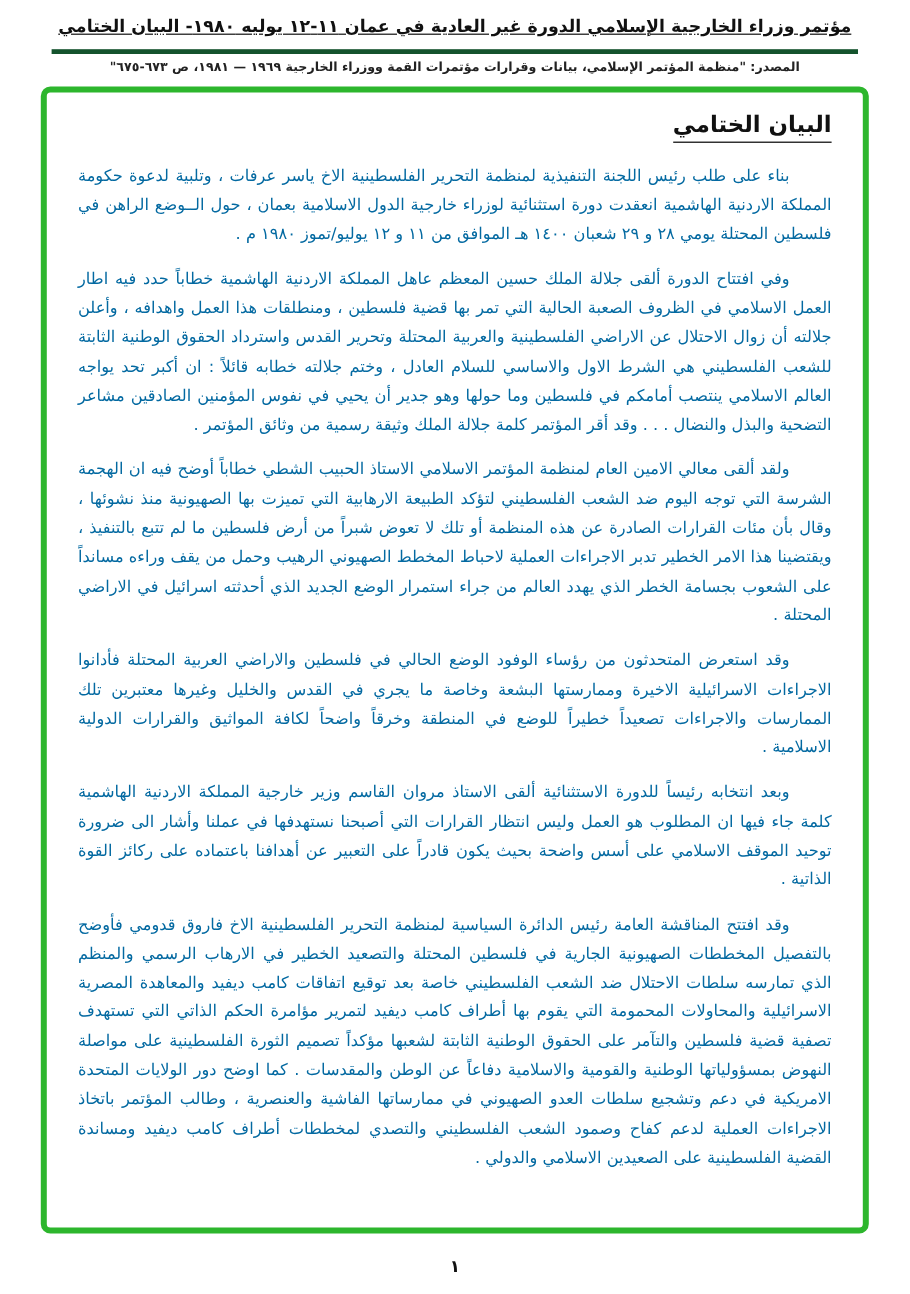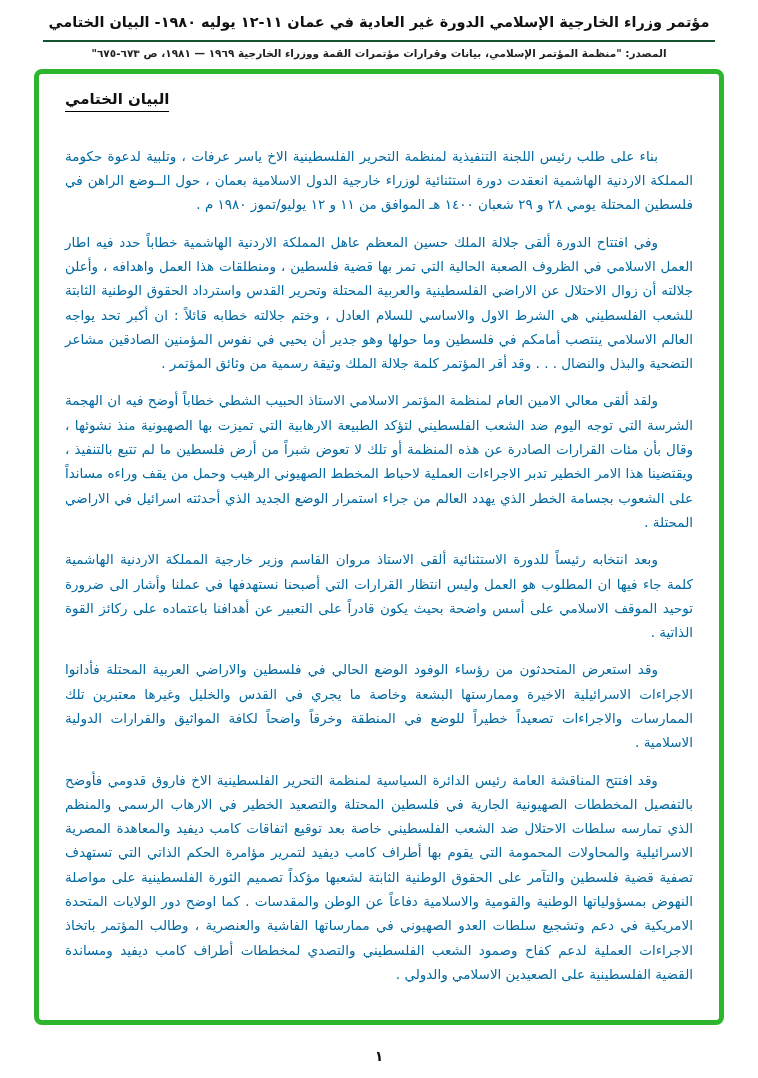--- a/index.html
+++ b/index.html
@@ -17,45 +17,46 @@
     padding: 12px 18px 0;
     direction: rtl;
     overflow: hidden;
   }
   .doc-header { text-align: center; }
   .doc-header-title {
     display: inline-block;
     font-weight: bold;
     font-size: 14.5px;
     letter-spacing: 0;
-    border-bottom: 2px solid #14532d;
+    border-bottom: 4px solid #14532d;
     padding: 0 6px 6px;
     line-height: 1.5;
+    text-decoration: underline;
   }
   .doc-header-source {
     font-weight: bold;
     font-size: 10.5px;
     margin-top: 5px;
     color: #222;
   }
   .green-box {
     margin: 10px auto 0;
     width: 690px;
     height: 956px;
     border: 5px solid var(--green);
     border-radius: 8px;
     padding: 16px 26px 8px;
     background: #fff;
     overflow: hidden;
   }
   .body-title {
-    text-align: left;
+    text-align: right;
     font-weight: bold;
-    font-size: 15px;
-    margin-bottom: 32px;
+    font-size: 19px;
+    margin-bottom: 16px;
   }
   .body-title span {
     display: inline-block;
     border-bottom: 1.5px solid #000;
     padding-bottom: 3px;
   }
   .para {
     font-size: 13.5px;
     line-height: 1.8;
     text-align: justify;
@@ -84,20 +85,20 @@
   </div>
 
   <div class="green-box">
     <div class="body-title">
       <span>البيان الختامي</span>
     </div>
 
     <p class="para">بناء على طلب رئيس اللجنة التنفيذية لمنظمة التحرير الفلسطينية الاخ ياسر عرفات ، وتلبية لدعوة حكومة المملكة الاردنية الهاشمية انعقدت دورة استثنائية لوزراء خارجية الدول الاسلامية بعمان ، حول الــوضع الراهن في فلسطين المحتلة يومي ٢٨ و ٢٩ شعبان ١٤٠٠ هـ الموافق من ١١ و ١٢ يوليو/تموز ١٩٨٠ م .</p>
     <p class="para">وفي افتتاح الدورة ألقى جلالة الملك حسين المعظم عاهل المملكة الاردنية الهاشمية خطاباً حدد فيه اطار العمل الاسلامي في الظروف الصعبة الحالية التي تمر بها قضية فلسطين ، ومنطلقات هذا العمل واهدافه ، وأعلن جلالته أن زوال الاحتلال عن الاراضي الفلسطينية والعربية المحتلة وتحرير القدس واسترداد الحقوق الوطنية الثابتة للشعب الفلسطيني هي الشرط الاول والاساسي للسلام العادل ، وختم جلالته خطابه قائلاً : ان أكبر تحد يواجه العالم الاسلامي ينتصب أمامكم في فلسطين وما حولها وهو جدير أن يحيي في نفوس المؤمنين الصادقين مشاعر التضحية والبذل والنضال . . . وقد أقر المؤتمر كلمة جلالة الملك وثيقة رسمية من وثائق المؤتمر .</p>
     <p class="para">ولقد ألقى معالي الامين العام لمنظمة المؤتمر الاسلامي الاستاذ الحبيب الشطي خطاباً أوضح فيه ان الهجمة الشرسة التي توجه اليوم ضد الشعب الفلسطيني لتؤكد الطبيعة الارهابية التي تميزت بها الصهيونية منذ نشوئها ، وقال بأن مئات القرارات الصادرة عن هذه المنظمة أو تلك لا تعوض شبراً من أرض فلسطين ما لم تتبع بالتنفيذ ، ويقتضينا هذا الامر الخطير تدبر الاجراءات العملية لاحباط المخطط الصهيوني الرهيب وحمل من يقف وراءه مسانداً على الشعوب بجسامة الخطر الذي يهدد العالم من جراء استمرار الوضع الجديد الذي أحدثته اسرائيل في الاراضي المحتلة .</p>
+    <p class="para">وقد استعرض المتحدثون من رؤساء الوفود الوضع الحالي في فلسطين والاراضي العربية المحتلة فأدانوا الاجراءات الاسرائيلية الاخيرة وممارستها البشعة وخاصة ما يجري في القدس والخليل وغيرها معتبرين تلك الممارسات والاجراءات تصعيداً خطيراً للوضع في المنطقة وخرقاً واضحاً لكافة المواثيق والقرارات الدولية الاسلامية .</p>
     <p class="para">وبعد انتخابه رئيساً للدورة الاستثنائية ألقى الاستاذ مروان القاسم وزير خارجية المملكة الاردنية الهاشمية كلمة جاء فيها ان المطلوب هو العمل وليس انتظار القرارات التي أصبحنا نستهدفها في عملنا وأشار الى ضرورة توحيد الموقف الاسلامي على أسس واضحة بحيث يكون قادراً على التعبير عن أهدافنا باعتماده على ركائز القوة الذاتية .</p>
-    <p class="para">وقد استعرض المتحدثون من رؤساء الوفود الوضع الحالي في فلسطين والاراضي العربية المحتلة فأدانوا الاجراءات الاسرائيلية الاخيرة وممارستها البشعة وخاصة ما يجري في القدس والخليل وغيرها معتبرين تلك الممارسات والاجراءات تصعيداً خطيراً للوضع في المنطقة وخرقاً واضحاً لكافة المواثيق والقرارات الدولية الاسلامية .</p>
     <p class="para">وقد افتتح المناقشة العامة رئيس الدائرة السياسية لمنظمة التحرير الفلسطينية الاخ فاروق قدومي فأوضح بالتفصيل المخططات الصهيونية الجارية في فلسطين المحتلة والتصعيد الخطير في الارهاب الرسمي والمنظم الذي تمارسه سلطات الاحتلال ضد الشعب الفلسطيني خاصة بعد توقيع اتفاقات كامب ديفيد والمعاهدة المصرية الاسرائيلية والمحاولات المحمومة التي يقوم بها أطراف كامب ديفيد لتمرير مؤامرة الحكم الذاتي التي تستهدف تصفية قضية فلسطين والتآمر على الحقوق الوطنية الثابتة لشعبها مؤكداً تصميم الثورة الفلسطينية على مواصلة النهوض بمسؤولياتها الوطنية والقومية والاسلامية دفاعاً عن الوطن والمقدسات .  كما اوضح دور الولايات المتحدة الامريكية في دعم وتشجيع سلطات العدو الصهيوني في ممارساتها الفاشية والعنصرية ، وطالب المؤتمر باتخاذ الاجراءات العملية لدعم كفاح وصمود الشعب الفلسطيني والتصدي لمخططات أطراف كامب ديفيد ومساندة القضية الفلسطينية على الصعيدين الاسلامي والدولي .</p>
   </div>
 
   <div class="page-number">١</div>
 
 </div>
 
 </body></html>

